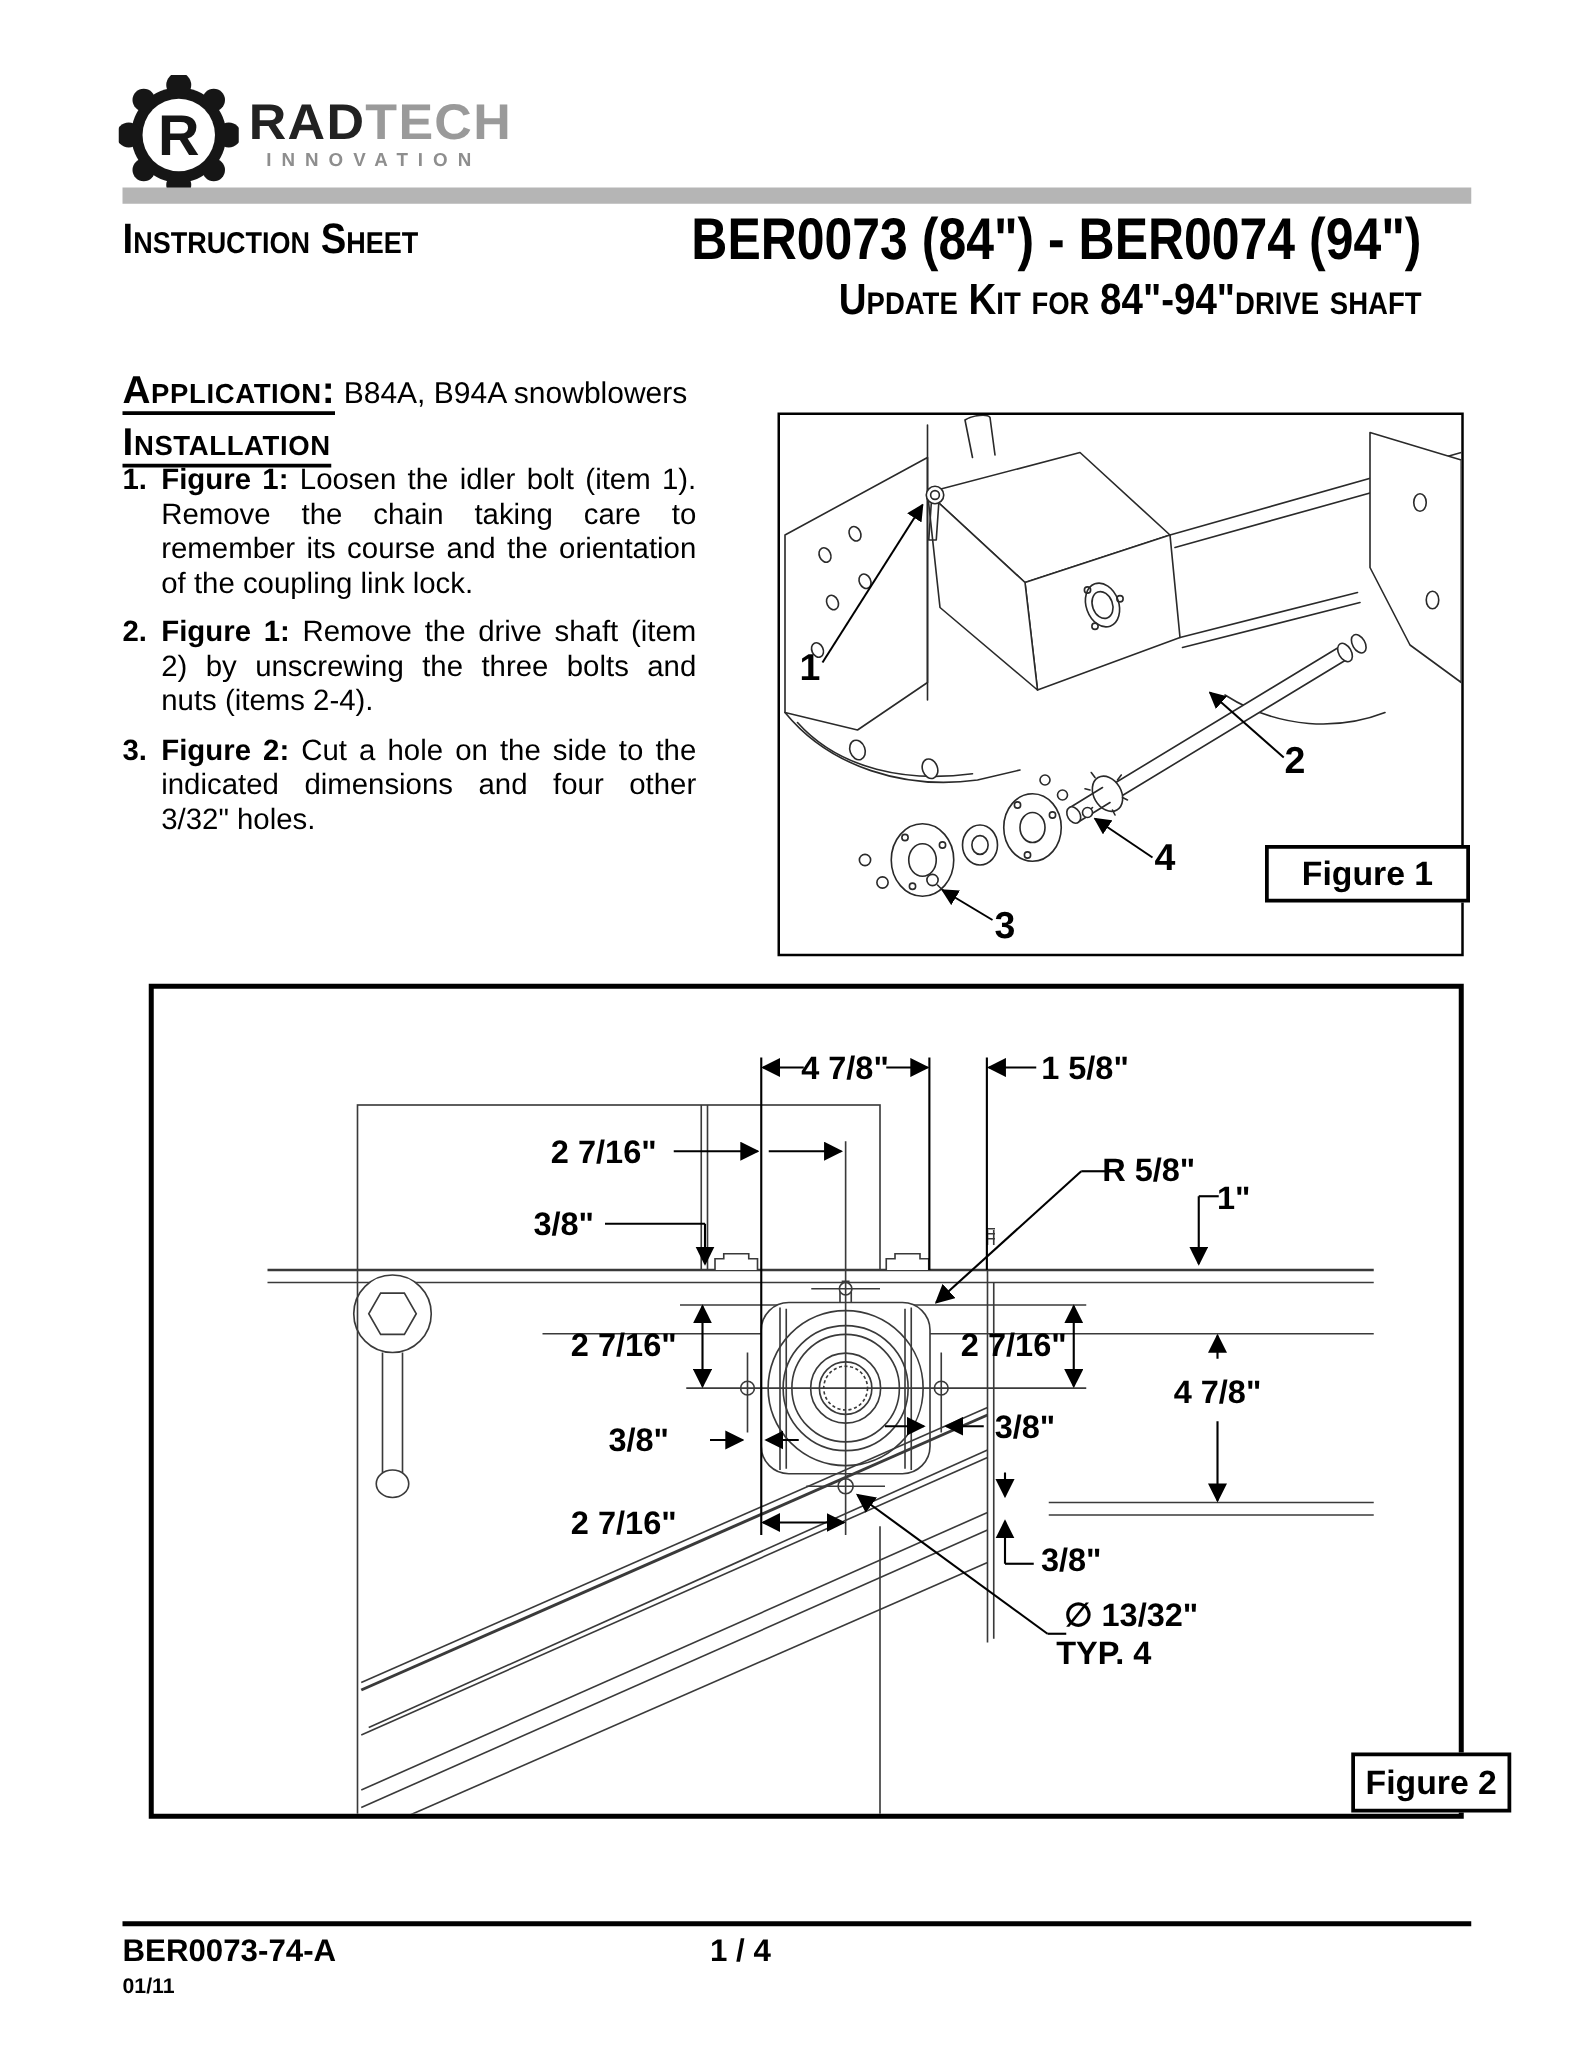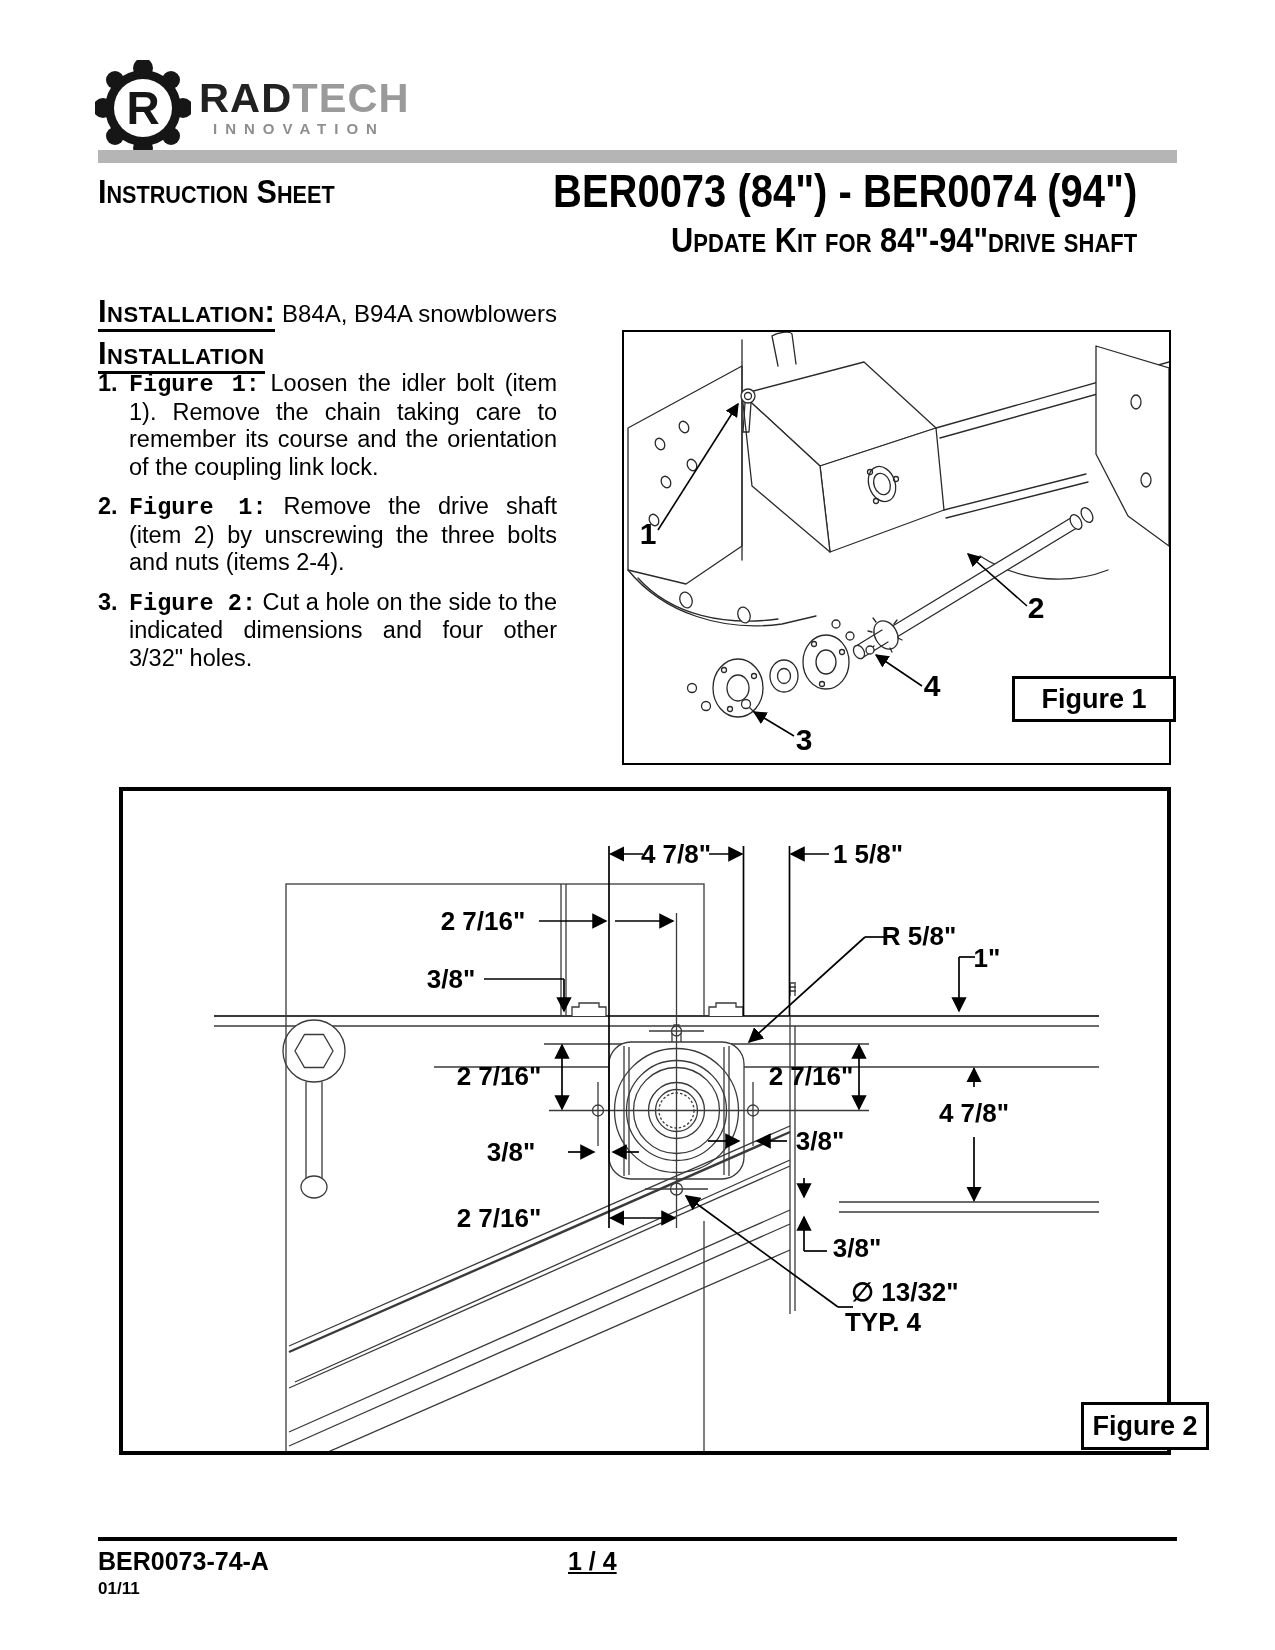--- a/index.html
+++ b/index.html
@@ -21,32 +21,32 @@
   .title-block { position:absolute; right:138px; top:163px; text-align:right; }
   .title-line1 { font-size:47px; font-weight:bold; transform:scaleX(.85); transform-origin:right; white-space:nowrap; }
   .title-line2 { font-size:35px; font-weight:bold; font-variant:small-caps; transform:scaleX(.88); transform-origin:right; white-space:nowrap; margin-top:2px; }
   
   .application { position:absolute; left:98px; top:294px; font-size:24px; white-space:nowrap; }
   .h-underline { font-size:31px; font-weight:bold; font-variant:small-caps; border-bottom:3px solid #000; padding-bottom:0px; letter-spacing:.5px; }
   .installation { position:absolute; left:98px; top:336px; }
   .steps { position:absolute; left:98px; top:370px; width:459px; font-size:23.5px; line-height:27.5px; }
   .step { position:relative; padding-left:31px; margin-bottom:12px; text-align:justify; }
   .step .num { position:absolute; left:0; top:0; font-weight:bold; }
-  .step .lead { font-weight:bold;font-family:Liberation Mono, monospace; }
+  .step .lead { font-weight:bold; }
   
   .fig1 { position:absolute; left:622px; top:330px; width:549px; height:435px; border:2px solid #000; background:#fff; }
   .fig2 { position:absolute; left:119px; top:787px; width:1052px; height:668px; border:4px solid #000; background:#fff; }
   .figlabel { position:absolute; border:3px solid #000; background:#fff; display:flex; align-items:center; justify-content:center; font-size:27px; font-weight:bold; }
   .fig1-label { left:1012px; top:676px; width:164px; height:46px; }
   .fig2-label { left:1081px; top:1402px; width:128px; height:48px; }
   .fig1 svg, .fig2 svg { display:block; }
   
   .footer-rule { position:absolute; left:98px; top:1537px; width:1079px; height:4px; background:#000; }
   .footer-doc  { position:absolute; left:98px;  top:1547px; font-size:25px; font-weight:bold; }
-  .footer-page { position:absolute; left:568px; top:1547px; font-size:25px; font-weight:bold;text-decoration:underline; }
+  .footer-page { position:absolute; left:568px; top:1547px; font-size:25px; font-weight:bold; }
   .footer-date { position:absolute; left:98px;  top:1579px; font-size:17px; font-weight:bold; }
   .dimtext { font:bold 26px "Liberation Sans", sans-serif; fill:#000; }
   .callout { font:bold 30px "Liberation Sans", sans-serif; fill:#000; }
 </style>
 </head>
 <body>
 
 <div class="page">
 
   <div class="logo">
@@ -70,21 +70,21 @@
   </div>
   <div class="graybar"></div>
 
   <div class="sheet-title">Instruction Sheet</div>
   <div class="title-block">
     <div class="title-line1">BER0073 (84") - BER0074 (94")</div>
     <div class="title-line2">Update Kit for 84"-94"drive shaft</div>
   </div>
 
   <div class="application">
-    <span class="h-underline">Installation:</span>
+    <span class="h-underline">Application:</span>
     <span> <span>B84A, B94A snowblowers</span></span>
   </div>
   <div class="installation">
     <span class="h-underline">Installation</span>
   </div>
 
   <div class="steps">
     <div class="step">
       <span class="num">1.</span>
       <span class="lead">Figure 1:</span>

